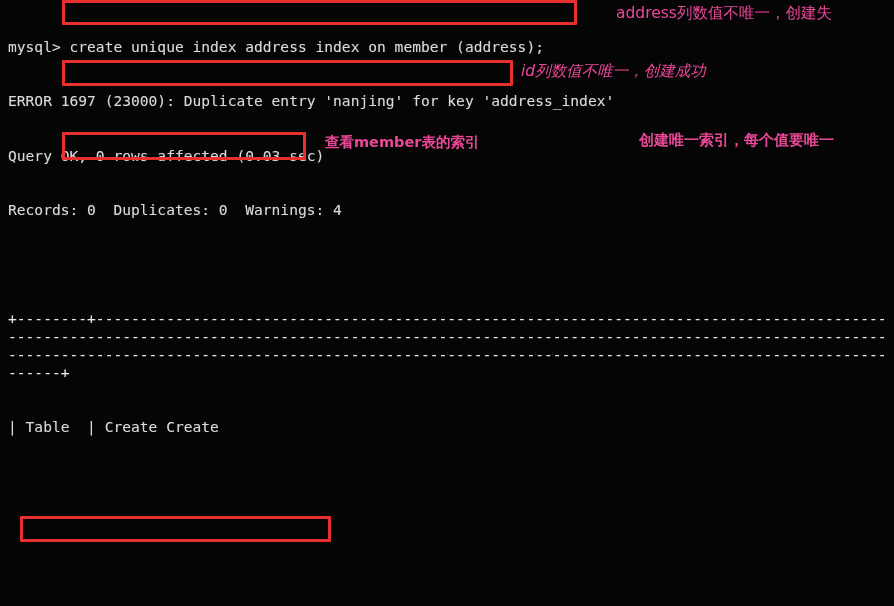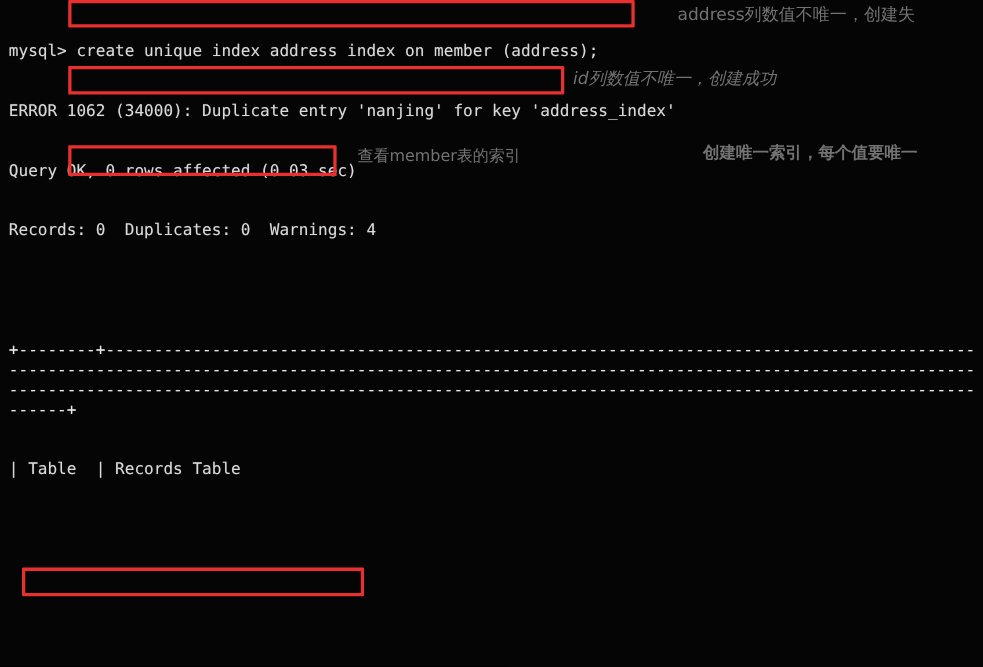--- a/index.html
+++ b/index.html
@@ -46,48 +46,49 @@
     position: absolute;
     border: 3px solid #e8302f;
     box-sizing: border-box;
     pointer-events: none;
     border-radius: 1px;
   }
 
   
   .anno {
     position: absolute;
-    color: #737373;
+    color: #ec4899;
     font-family: "DejaVu Sans", "Liberation Sans", sans-serif;
     font-size: 15.5px;
     line-height: 19px;
     white-space: nowrap;
     font-weight: 400;
   }
   .anno.small {
     font-size: 14.5px;
+    font-weight: bold;
   }
   .anno.bold {
     font-weight: 700;
     font-size: 15px;
   }
 </style>
 </head>
 <body>
 
 <div id="screen">
 
   <div id="term">
     <span class="ln">mysql&gt; create unique index address index on member (address);</span>
-    <span class="ln">ERROR 1062 (34000): Duplicate entry 'nanjing' for key 'address_index'</span>
+    <span class="ln">ERROR 1697 (23000): Duplicate entry 'nanjing' for key 'address_index'</span>
     <span class="ln">Query OK, 0 rows affected (0.03 sec)</span>
     <span class="ln">Records: 0  Duplicates: 0  Warnings: 4</span>
     <span class="ln"></span>
     <span class="ln sep" style="height:72.4px;white-space:pre-wrap;word-break:break-all;display:block;">+--------+--------------------------------------------------------------------------------------------------------------------------------------------------------------------------------------------------------------------------------------------------------------------------------------------------------+</span>
-    <span class="ln">| Table  | Records Table</span>
+    <span class="ln">| Table  | Create Create</span>
     
     
     
     
     
     
     
     
     
     

